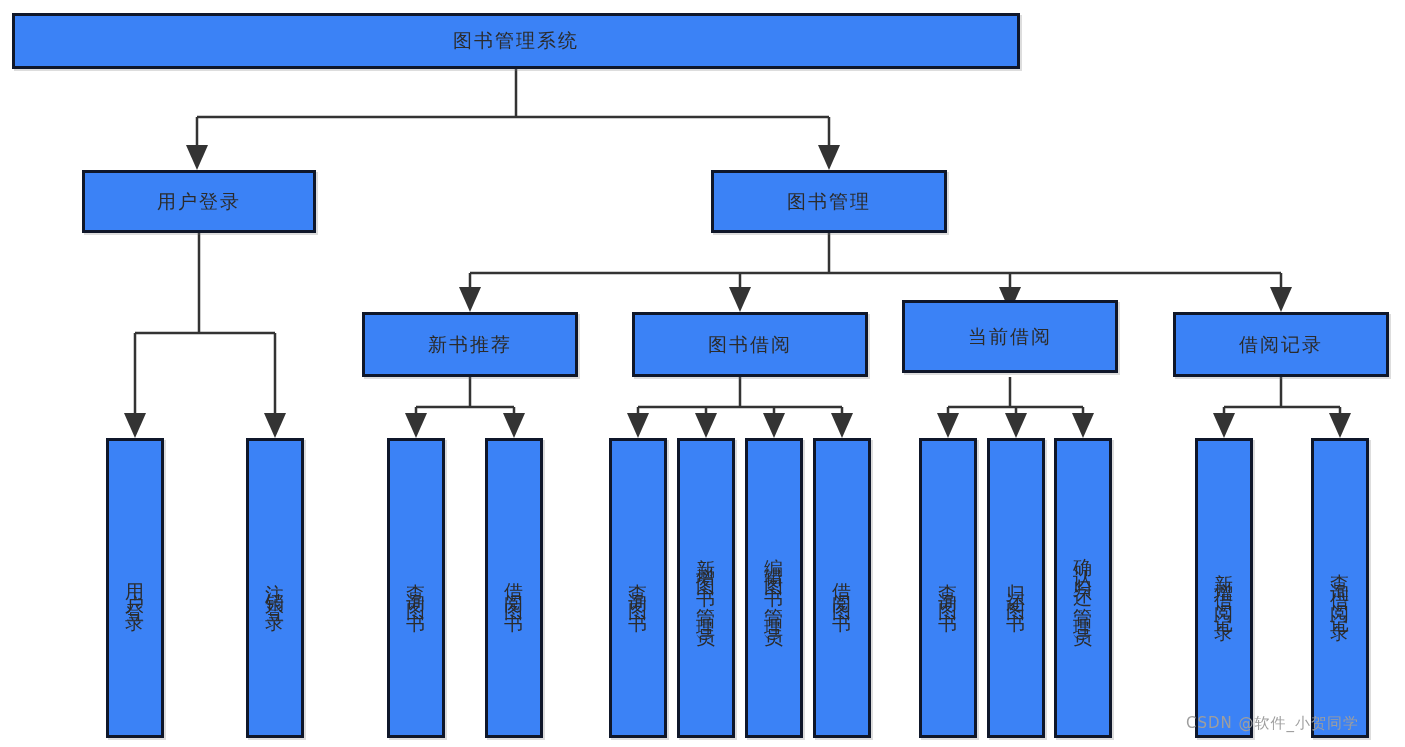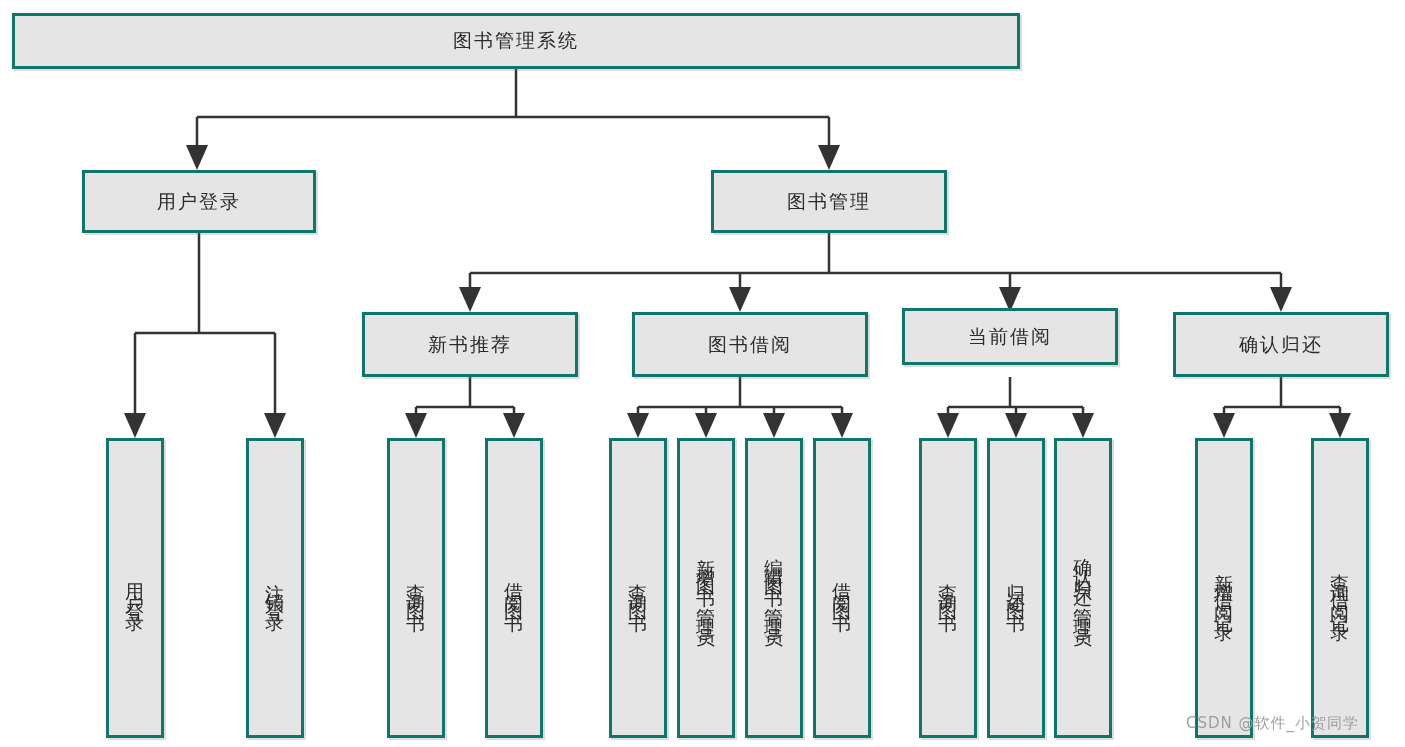--- a/index.html
+++ b/index.html
@@ -17,22 +17,22 @@
   }
   .connectors {
     position: absolute;
     left: 0;
     top: 0;
     z-index: 1;
   }
   .box {
     position: absolute;
     box-sizing: border-box;
-    border: 3px solid #0f766e;
-    background: #e5e5e5;
+    border: 3px solid #0f172a;
+    background: #3b82f6;
     color: #2b2b2b;
     display: flex;
     align-items: center;
     justify-content: center;
     z-index: 2;
     box-shadow: 2px 2px 0 rgba(120,120,120,0.25);
   }
   .hbox {
     font-size: 19px;
     letter-spacing: 2px;
@@ -104,22 +104,22 @@
     </g>
   </svg>
 
   <div class="box hbox" style="left:12px; top:13px; width:1008px; height:56px;">图书管理系统</div>
 
   <div class="box hbox" style="left:82px; top:170px; width:234px; height:63px;">用户登录</div>
   <div class="box hbox" style="left:711px; top:170px; width:236px; height:63px;">图书管理</div>
 
   <div class="box hbox" style="left:362px; top:312px; width:216px; height:65px;">新书推荐</div>
   <div class="box hbox" style="left:632px; top:312px; width:236px; height:65px;">图书借阅</div>
-  <div class="box hbox" style="left:902px; top:308px; width:216px; height:57px;">当前借阅</div>
-  <div class="box hbox" style="left:1173px; top:312px; width:216px; height:65px;">确认归还</div>
+  <div class="box hbox" style="left:902px; top:300px; width:216px; height:73px;">当前借阅</div>
+  <div class="box hbox" style="left:1173px; top:312px; width:216px; height:65px;">借阅记录</div>
 
   <div class="box leaf" style="left:106px;">用户登录</div>
   <div class="box leaf" style="left:246px;">注销登录</div>
 
   <div class="box leaf" style="left:387px;">查询图书</div>
   <div class="box leaf" style="left:485px;">借阅图书</div>
 
   <div class="box leaf" style="left:609px;">查询图书</div>
   <div class="box leaf" style="left:677px;">新增图书（管理员）</div>
   <div class="box leaf" style="left:745px;">编辑图书（管理员）</div>

